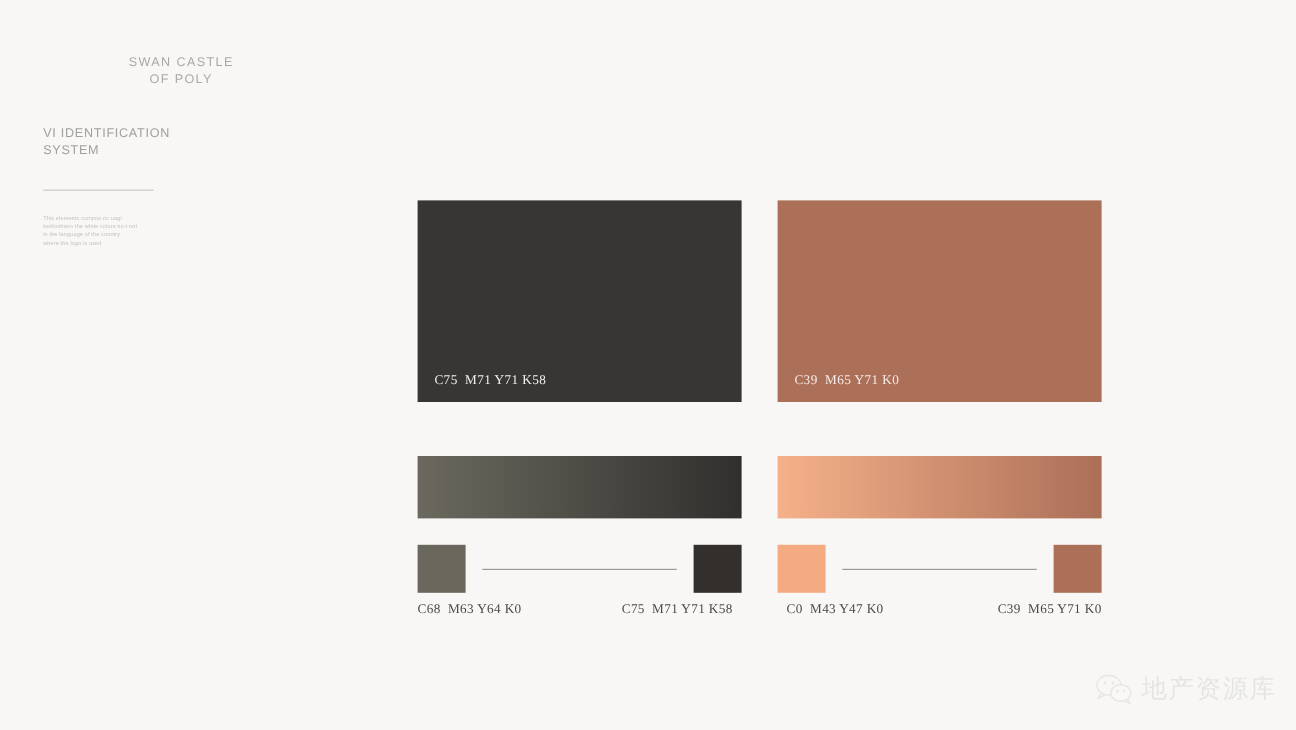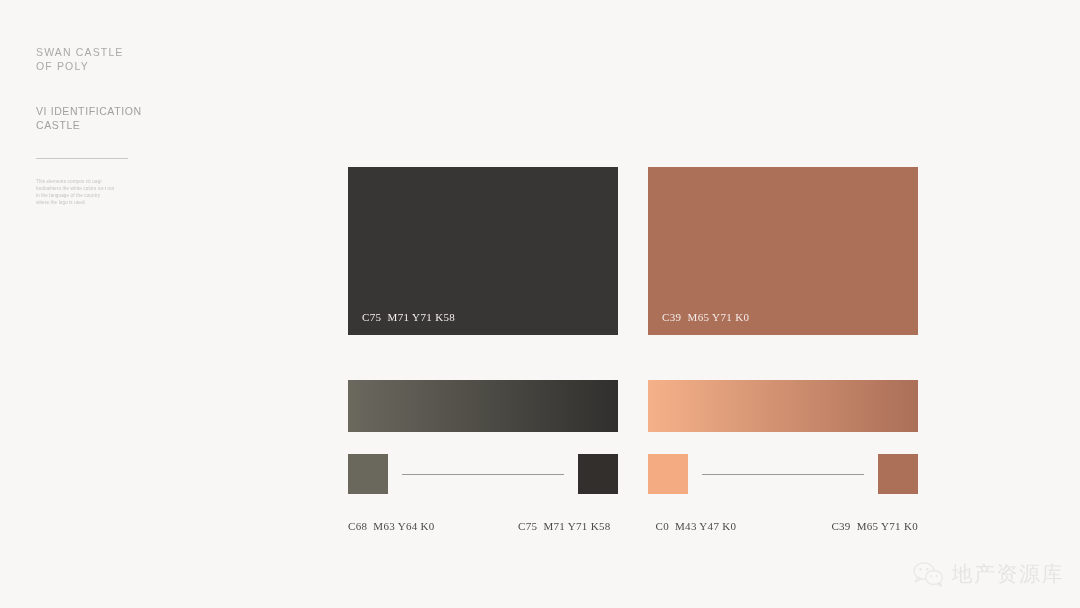--- a/index.html
+++ b/index.html
@@ -23,20 +23,21 @@
     width: 230px;
   }
   .brand-name {
     font-size: 10.5px;
     line-height: 14px;
     letter-spacing: 1.15px;
     color: #a9a9a9;
     font-weight: 400;
     white-space: pre-line;
     margin: 0;
+    text-align: center;
   }
   .doc-title {
     font-size: 10.5px;
     line-height: 14px;
     letter-spacing: 0.6px;
     color: #a0a0a0;
     font-weight: 400;
     white-space: pre-line;
     margin: 0;
     padding-top: 31px;
@@ -115,21 +116,21 @@
     flex: 1 1 auto;
     height: 1px;
     background: #9a9a9a;
     margin: 0 14px;
   }
 
   
   .row-caps {
     display: flex;
     gap: 45px;
-    margin-top: 26px;
+    margin-top: 8px;
   }
   .cap-group {
     width: 270px;
     display: flex;
     justify-content: space-between;
   }
   .cap {
     font-size: 11px;
     letter-spacing: 0.3px;
     color: #4a4a4a;
@@ -158,21 +159,21 @@
     white-space: pre;
   }
 </style>
 </head>
 <body style="background: rgb(248, 247, 245);">
 
 <div class="header-block">
   <p class="brand-name">SWAN CASTLE
 OF POLY</p>
   <p class="doc-title">VI IDENTIFICATION
-CASTLE</p>
+SYSTEM</p>
   <div class="rule"></div>
   <div class="note">This elements compos ric uagi
 bedioshiero the white colors no-t not
 in the language of the country
 where the logo is used</div>
 </div>
 
 <div class="grid">
 
   <div class="row-big">

